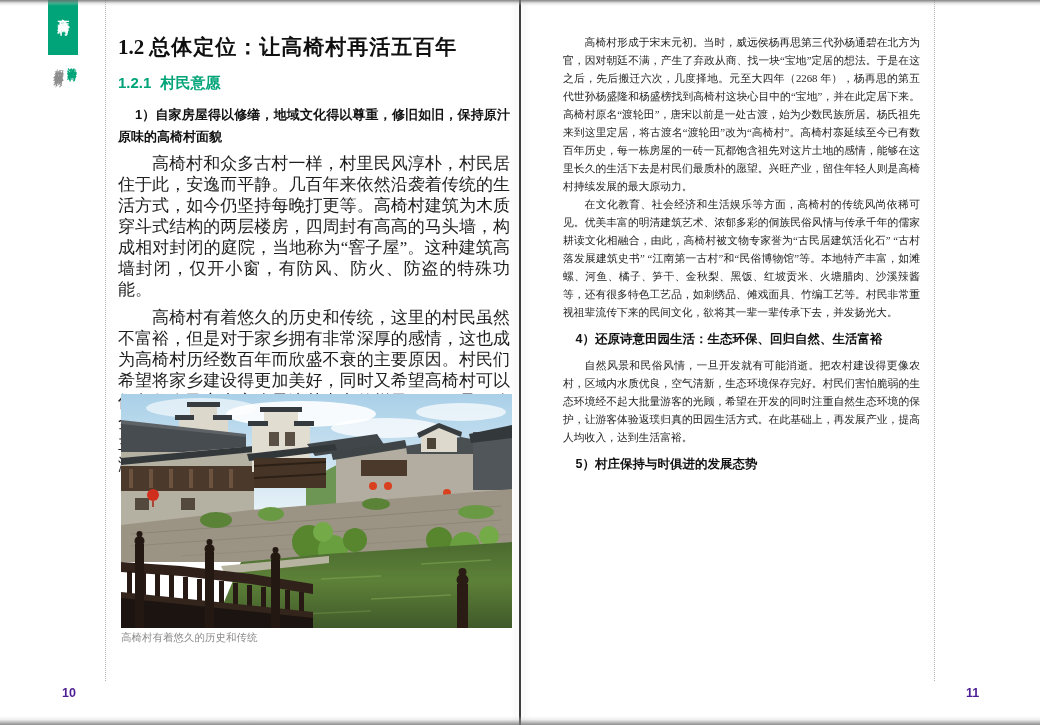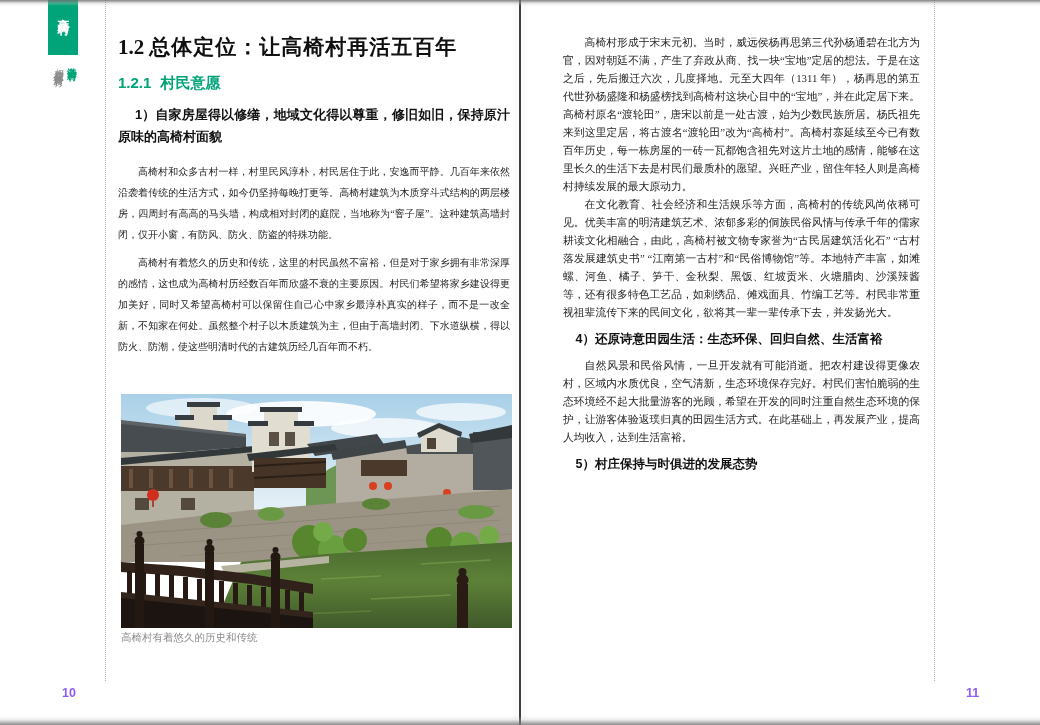--- a/index.html
+++ b/index.html
@@ -38,41 +38,41 @@
 
   
   .col-left{position:absolute;left:118px;top:33px;width:392px;z-index:10;}
   .chapter-title{
     font-family:"Liberation Serif","DejaVu Serif",serif;
     font-size:21px;font-weight:bold;color:#101010;letter-spacing:1px;margin:0 0 13px 0;
   }
   .chapter-num{margin-right:5px;letter-spacing:0;}
   .section-head{color:#00A478;font-size:15px;font-weight:bold;margin:0 0 11px 0;}
   .section-num{margin-right:9px;}
-  .item-head{font-size:13px;font-weight:bold;color:#111111;line-height:22px;text-indent:1.3em;margin:0 0 13px 0;text-align:justify;}
+  .item-head{font-size:13px;font-weight:bold;color:#111111;line-height:22px;text-indent:1.3em;margin:0 0 5px 0;text-align:justify;}
   .body-p{
     font-family:"Liberation Serif","DejaVu Serif",serif;
-    font-size:10px;line-height:21px;color:#1e1e1e;text-align:justify;text-indent:2em;margin:0 0 7px 0;
+    font-size:17px;line-height:21px;color:#1e1e1e;text-align:justify;text-indent:2em;margin:0 0 7px 0;
   }
 
   
   .photo{position:absolute;left:121px;top:394px;width:391px;height:234px;z-index:10;overflow:hidden;}
   .photo svg{display:block;width:100%;height:100%;}
   .photo-caption{position:absolute;left:121px;top:631px;font-size:10.5px;color:#8c8c8c;z-index:10;}
 
   
   .col-right{position:absolute;left:563px;top:33px;width:357px;z-index:10;}
   .r-head{font-size:12.5px;font-weight:bold;color:#111111;line-height:17px;text-indent:1em;margin:10px 0 8px 0;}
   .r-head.first{margin-top:0;}
   .r-body{
     font-family:"Liberation Serif","DejaVu Serif",serif;
     font-size:10.8px;line-height:18px;color:#1e1e1e;text-align:justify;text-indent:2em;margin:0;
   }
 
-  .pagenum{position:absolute;top:686px;font-size:12.5px;font-weight:bold;color:#8b5cf6;z-index:10;}
+  .pagenum{position:absolute;top:686px;font-size:12.5px;font-weight:bold;color:#4c1d95;z-index:10;}
   .pagenum-left{left:62px;}
   .pagenum-right{left:966px;}
 </style>
 </head>
 <body>
 
 <div class="spread">
 
   <div class="dotted-rule rule-left"></div>
   <div class="dotted-rule rule-right"></div>
@@ -236,21 +236,21 @@
         <circle cx="154.5" cy="156" r="3" fill="#241813"></circle>
         <rect x="336" y="190" width="11" height="44" fill="#2a1c15"></rect>
         <circle cx="341.5" cy="186" r="6" fill="#2a1c15"></circle>
         <circle cx="341.5" cy="178" r="4" fill="#2a1c15"></circle>
       </g>
     </svg>
   </div>
   <div class="photo-caption">高椅村有着悠久的历史和传统</div>
 
   <div class="col-right">
-    <p class="r-body">高椅村形成于宋末元初。当时，威远侯杨再思第三代孙杨通碧在北方为官，因对朝廷不满，产生了弃政从商、找一块“宝地”定居的想法。于是在这之后，先后搬迁六次，几度择地。元至大四年（1311 年），杨再思的第五代世孙杨盛隆和杨盛榜找到高椅村这块心目中的“宝地”，并在此定居下来。高椅村原名“渡轮田”，唐宋以前是一处古渡，始为少数民族所居。杨氏祖先来到这里定居，将古渡名“渡轮田”改为“高椅村”。高椅村寨延续至今已有数百年历史，每一栋房屋的一砖一瓦都饱含祖先对这片土地的感情，能够在这里长久的生活下去是村民们最质朴的愿望。兴旺产业，留住年轻人则是高椅村持续发展的最大原动力。</p>
+    <p class="r-body">高椅村形成于宋末元初。当时，威远侯杨再思第三代孙杨通碧在北方为官，因对朝廷不满，产生了弃政从商、找一块“宝地”定居的想法。于是在这之后，先后搬迁六次，几度择地。元至大四年（2268 年），杨再思的第五代世孙杨盛隆和杨盛榜找到高椅村这块心目中的“宝地”，并在此定居下来。高椅村原名“渡轮田”，唐宋以前是一处古渡，始为少数民族所居。杨氏祖先来到这里定居，将古渡名“渡轮田”改为“高椅村”。高椅村寨延续至今已有数百年历史，每一栋房屋的一砖一瓦都饱含祖先对这片土地的感情，能够在这里长久的生活下去是村民们最质朴的愿望。兴旺产业，留住年轻人则是高椅村持续发展的最大原动力。</p>
     <p class="r-body">在文化教育、社会经济和生活娱乐等方面，高椅村的传统风尚依稀可见。优美丰富的明清建筑艺术、浓郁多彩的侗族民俗风情与传承千年的儒家耕读文化相融合，由此，高椅村被文物专家誉为“古民居建筑活化石” “古村落发展建筑史书” “江南第一古村”和“民俗博物馆”等。本地特产丰富，如滩螺、河鱼、橘子、笋干、金秋梨、黑饭、红坡贡米、火塘腊肉、沙溪辣酱等，还有很多特色工艺品，如刺绣品、傩戏面具、竹编工艺等。村民非常重视祖辈流传下来的民间文化，欲将其一辈一辈传承下去，并发扬光大。</p>
     <div class="r-head">4）还原诗意田园生活：生态环保、回归自然、生活富裕</div>
     <p class="r-body">自然风景和民俗风情，一旦开发就有可能消逝。把农村建设得更像农村，区域内水质优良，空气清新，生态环境保存完好。村民们害怕脆弱的生态环境经不起大批量游客的光顾，希望在开发的同时注重自然生态环境的保护，让游客体验返璞归真的田园生活方式。在此基础上，再发展产业，提高人均收入，达到生活富裕。</p>
     <div class="r-head">5）村庄保持与时俱进的发展态势</div>
   </div>
 
   <div class="pagenum pagenum-left">10</div>
   <div class="pagenum pagenum-right">11</div>
 
   <div class="gutter"></div>

